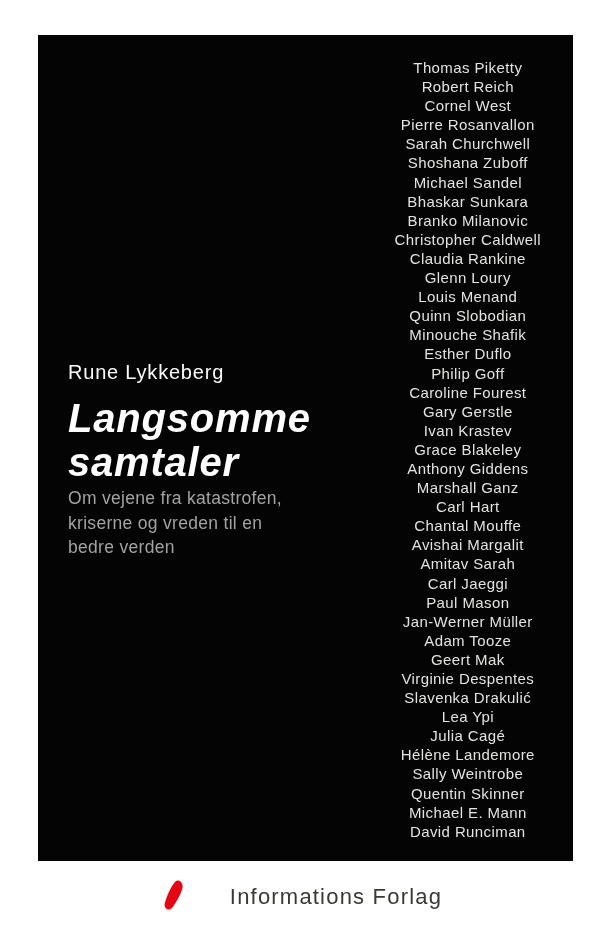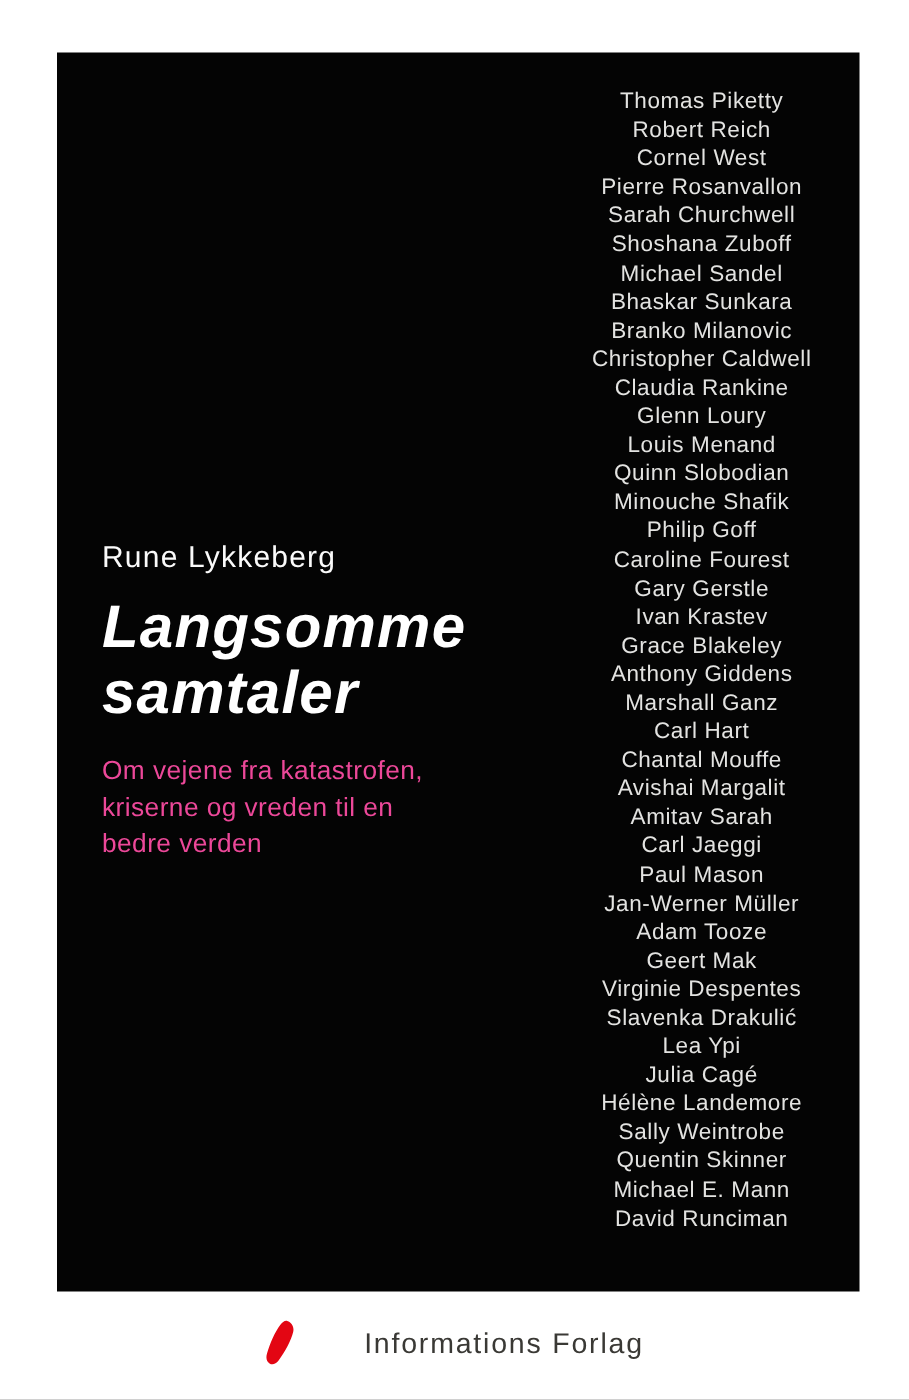--- a/index.html
+++ b/index.html
@@ -51,46 +51,46 @@
   }
   .title {
     font-size: 40px;
     font-weight: 700;
     line-height: 44px;
     letter-spacing: 0.8px;
     color: #ffffff;
     font-style: italic;
   }
   .subtitle {
-    margin-top: 17px;
+    margin-top: 2px;
     font-size: 17.5px;
     line-height: 24.5px;
     letter-spacing: 0.3px;
-    color: #ec4899;
+    color: #a3a3a3;
   }
   .publisher-row {
     position: absolute;
     left: 0;
     top: 861px;
     width: 606px;
     height: 72px;
     display: flex;
     align-items: center;
     justify-content: center;
     gap: 7px;
   }
   .logo-mark {
     width: 19px;
     height: 30px;
     display: block;
     position: relative;
     top: -2px;
   }
   .publisher-name {
-    font-size: 19px;
+    font-size: 22px;
     letter-spacing: 1.2px;
     color: #3a3935;
     margin-left: 40px;
   }
 </style>
 </head>
 <body>
 
 <div class="page">
 
@@ -105,20 +105,21 @@
         <div>Shoshana Zuboff</div>
         <div>Michael Sandel</div>
         <div>Bhaskar Sunkara</div>
         <div>Branko Milanovic</div>
         <div>Christopher Caldwell</div>
         <div>Claudia Rankine</div>
         <div>Glenn Loury</div>
         <div>Louis Menand</div>
         <div>Quinn Slobodian</div>
         <div>Minouche Shafik</div>
+        <div>Esther Duflo</div>
         <div>Philip Goff</div>
         <div>Caroline Fourest</div>
         <div>Gary Gerstle</div>
         <div>Ivan Krastev</div>
         <div>Grace Blakeley</div>
         <div>Anthony Giddens</div>
         <div>Marshall Ganz</div>
         <div>Carl Hart</div>
         <div>Chantal Mouffe</div>
         <div>Avishai Margalit</div>

